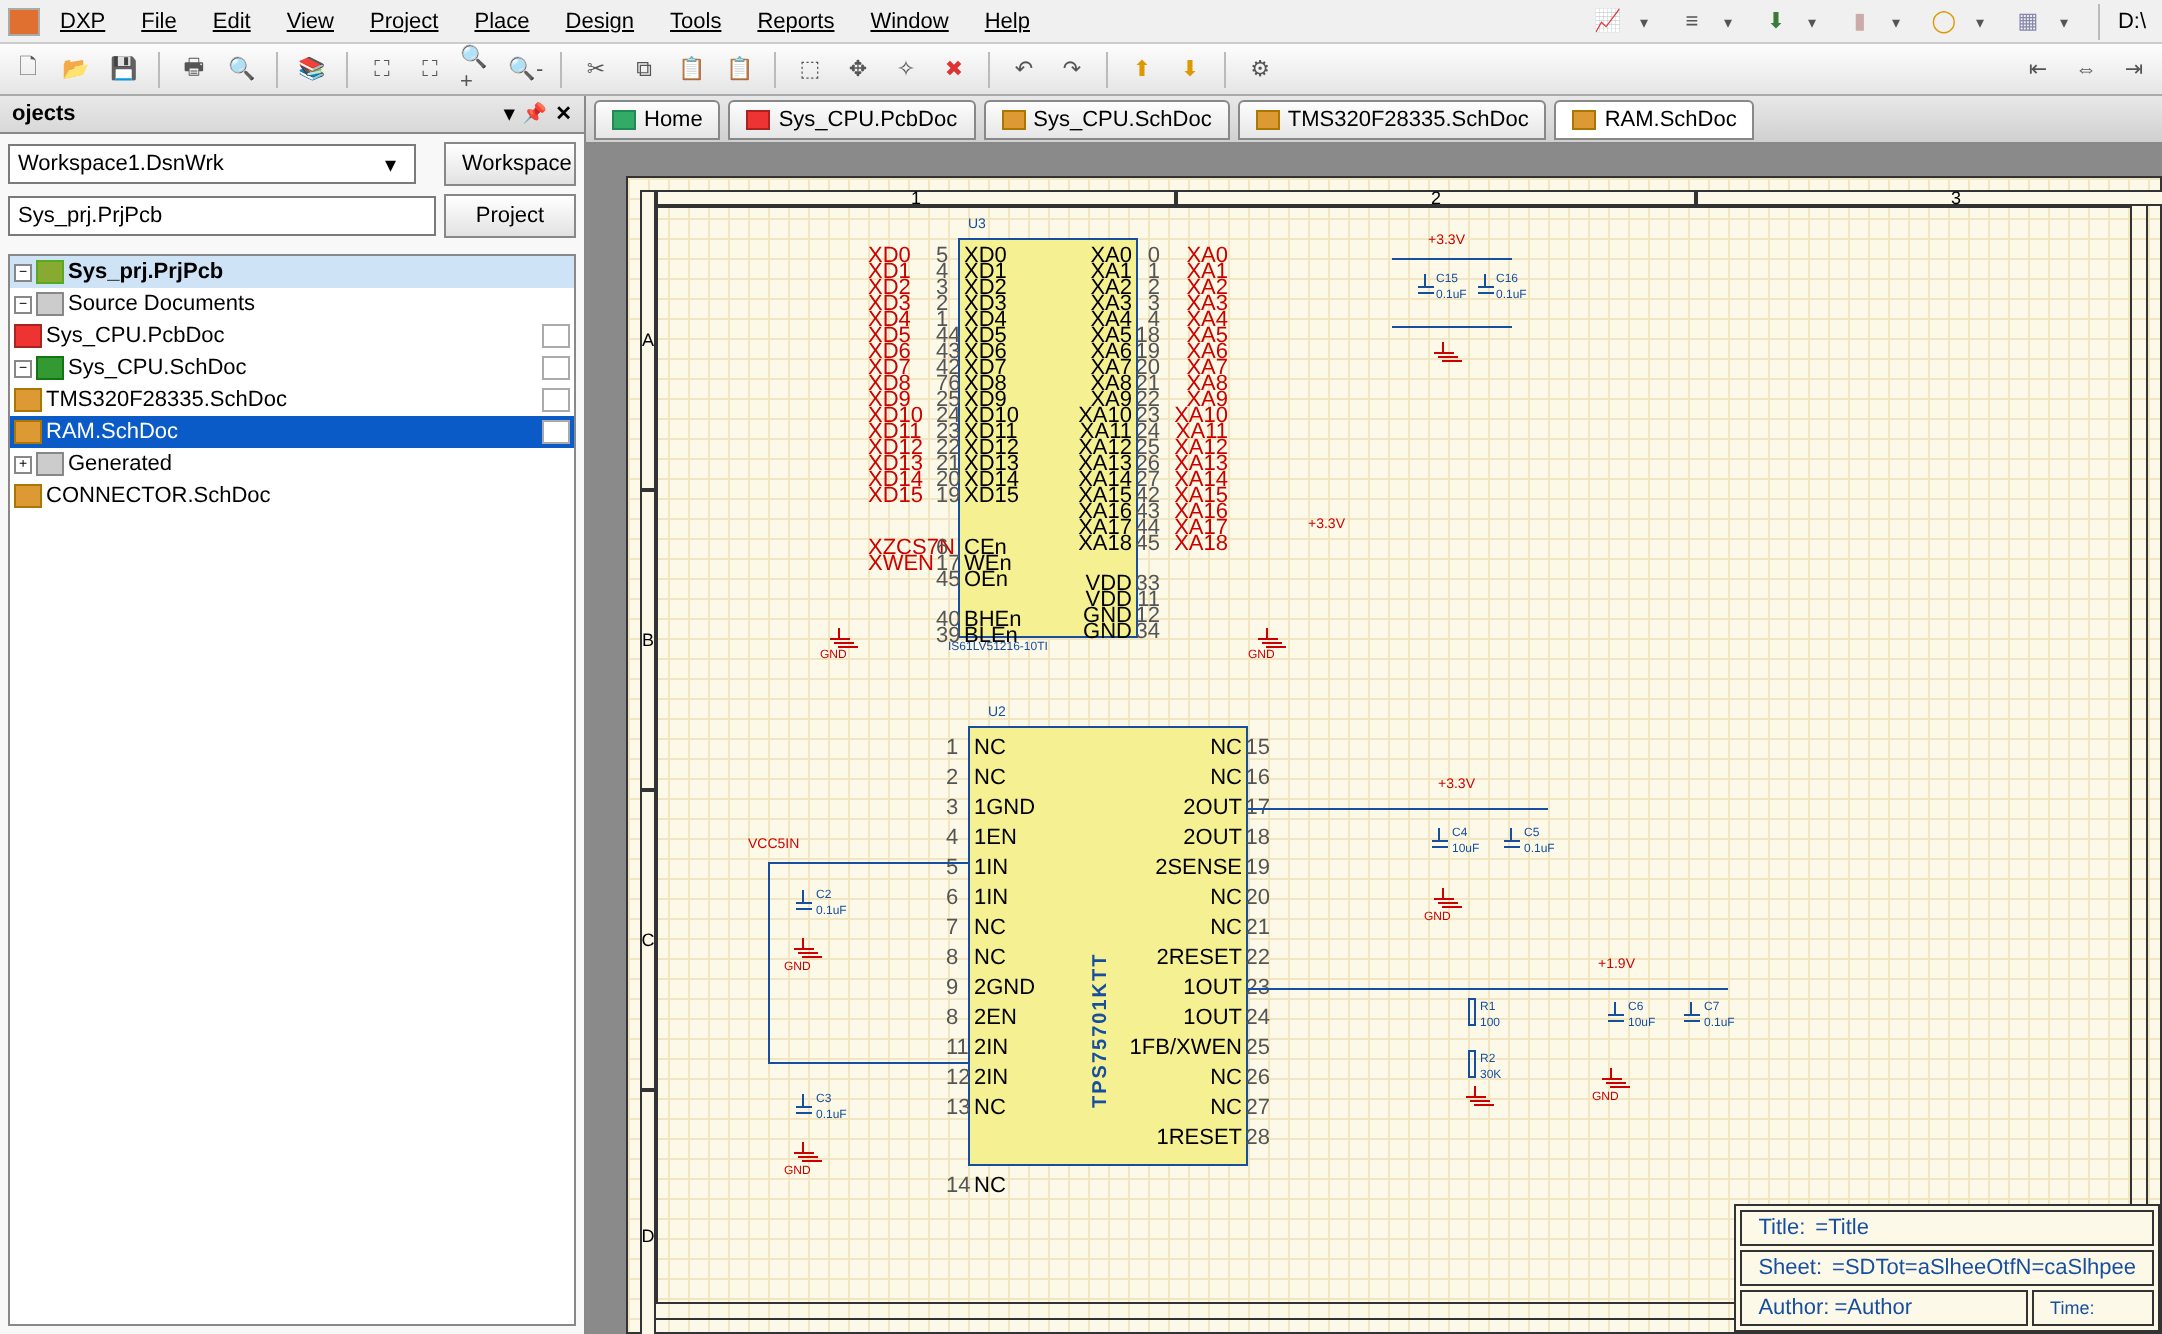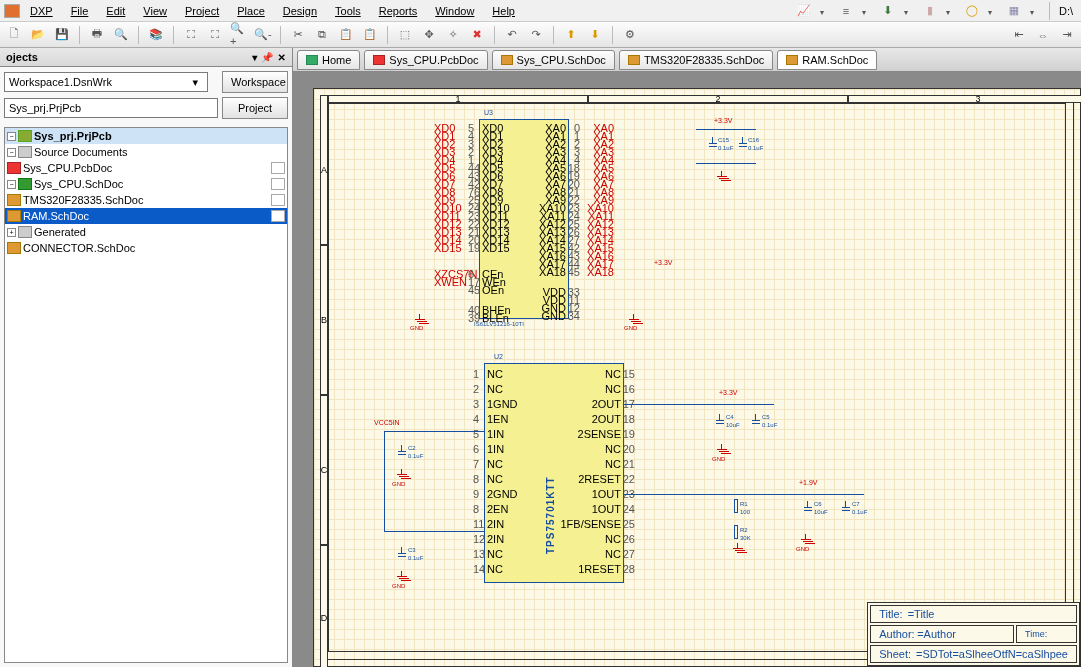--- a/index.html
+++ b/index.html
@@ -344,34 +344,34 @@
               <div style="height: 15px; font-size: 6px; position: relative;"><span style="position:absolute;left:-48px;color:#c00;"></span><span style="position:absolute;left:-14px;color:#555;">4</span><span>1EN</span></div>
               <div style="height: 15px; font-size: 6px; position: relative;"><span style="position:absolute;left:-48px;color:#c00;"></span><span style="position:absolute;left:-14px;color:#555;">5</span><span>1IN</span></div>
               <div style="height: 15px; font-size: 6px; position: relative;"><span style="position:absolute;left:-48px;color:#c00;"></span><span style="position:absolute;left:-14px;color:#555;">6</span><span>1IN</span></div>
               <div style="height: 15px; font-size: 6px; position: relative;"><span style="position:absolute;left:-48px;color:#c00;"></span><span style="position:absolute;left:-14px;color:#555;">7</span><span>NC</span></div>
               <div style="height: 15px; font-size: 6px; position: relative;"><span style="position:absolute;left:-48px;color:#c00;"></span><span style="position:absolute;left:-14px;color:#555;">8</span><span>NC</span></div>
               <div style="height: 15px; font-size: 6px; position: relative;"><span style="position:absolute;left:-48px;color:#c00;"></span><span style="position:absolute;left:-14px;color:#555;">9</span><span>2GND</span></div>
               <div style="height: 15px; font-size: 6px; position: relative;"><span style="position:absolute;left:-48px;color:#c00;"></span><span style="position:absolute;left:-14px;color:#555;">8</span><span>2EN</span></div>
               <div style="height: 15px; font-size: 6px; position: relative;"><span style="position:absolute;left:-48px;color:#c00;"></span><span style="position:absolute;left:-14px;color:#555;">11</span><span>2IN</span></div>
               <div style="height: 15px; font-size: 6px; position: relative;"><span style="position:absolute;left:-48px;color:#c00;"></span><span style="position:absolute;left:-14px;color:#555;">12</span><span>2IN</span></div>
               <div style="height: 15px; font-size: 6px; position: relative;"><span style="position:absolute;left:-48px;color:#c00;"></span><span style="position:absolute;left:-14px;color:#555;">13</span><span>NC</span></div>
-              <div style="height: 15px; font-size: 6px; position: relative;"><span style="position:absolute;left:-48px;color:#c00;"></span><span style="position:absolute;left:-14px;color:#555;">14</span><span>NC</span></div>
+              <div style="height: 15px; font-size: 6px; position: relative; margin-top: 24px;"><span style="position:absolute;left:-48px;color:#c00;"></span><span style="position:absolute;left:-14px;color:#555;">14</span><span>NC</span></div>
             </div>
           <div id="ic2-right" style="position:absolute; right:2px; top:4px; text-align:right;">
               <div style="height: 15px; font-size: 6px; position: relative; text-align: right;"><span>NC</span><span style="position:absolute;right:-14px;color:#555;">15</span><span style="position:absolute;right:-48px;color:#c00;"></span></div>
               <div style="height: 15px; font-size: 6px; position: relative; text-align: right;"><span>NC</span><span style="position:absolute;right:-14px;color:#555;">16</span><span style="position:absolute;right:-48px;color:#c00;"></span></div>
               <div style="height: 15px; font-size: 6px; position: relative; text-align: right;"><span>2OUT</span><span style="position:absolute;right:-14px;color:#555;">17</span><span style="position:absolute;right:-48px;color:#c00;"></span></div>
               <div style="height: 15px; font-size: 6px; position: relative; text-align: right;"><span>2OUT</span><span style="position:absolute;right:-14px;color:#555;">18</span><span style="position:absolute;right:-48px;color:#c00;"></span></div>
               <div style="height: 15px; font-size: 6px; position: relative; text-align: right;"><span>2SENSE</span><span style="position:absolute;right:-14px;color:#555;">19</span><span style="position:absolute;right:-48px;color:#c00;"></span></div>
               <div style="height: 15px; font-size: 6px; position: relative; text-align: right;"><span>NC</span><span style="position:absolute;right:-14px;color:#555;">20</span><span style="position:absolute;right:-48px;color:#c00;"></span></div>
               <div style="height: 15px; font-size: 6px; position: relative; text-align: right;"><span>NC</span><span style="position:absolute;right:-14px;color:#555;">21</span><span style="position:absolute;right:-48px;color:#c00;"></span></div>
               <div style="height: 15px; font-size: 6px; position: relative; text-align: right;"><span>2RESET</span><span style="position:absolute;right:-14px;color:#555;">22</span><span style="position:absolute;right:-48px;color:#c00;"></span></div>
               <div style="height: 15px; font-size: 6px; position: relative; text-align: right;"><span>1OUT</span><span style="position:absolute;right:-14px;color:#555;">23</span><span style="position:absolute;right:-48px;color:#c00;"></span></div>
               <div style="height: 15px; font-size: 6px; position: relative; text-align: right;"><span>1OUT</span><span style="position:absolute;right:-14px;color:#555;">24</span><span style="position:absolute;right:-48px;color:#c00;"></span></div>
-              <div style="height: 15px; font-size: 6px; position: relative; text-align: right;"><span>1FB/SENSE</span><span style="position:absolute;right:-14px;color:#555;">25</span><span style="position:absolute;right:-48px;color:#c00;"></span></div>
+              <div style="height: 15px; font-size: 6px; position: relative; text-align: right;"><span>1FB/XWEN</span><span style="position:absolute;right:-14px;color:#555;">25</span><span style="position:absolute;right:-48px;color:#c00;"></span></div>
               <div style="height: 15px; font-size: 6px; position: relative; text-align: right;"><span>NC</span><span style="position:absolute;right:-14px;color:#555;">26</span><span style="position:absolute;right:-48px;color:#c00;"></span></div>
               <div style="height: 15px; font-size: 6px; position: relative; text-align: right;"><span>NC</span><span style="position:absolute;right:-14px;color:#555;">27</span><span style="position:absolute;right:-48px;color:#c00;"></span></div>
               <div style="height: 15px; font-size: 6px; position: relative; text-align: right;"><span>1RESET</span><span style="position:absolute;right:-14px;color:#555;">28</span><span style="position:absolute;right:-48px;color:#c00;"></span></div>
             </div>
         </div>
 
         <div class="pwr" style="left:60px; top:330px;">VCC5IN</div>
         <div class="wire h" style="left:70px; top:342px; width:100px;"></div>
         <div class="wire v" style="left:70px; top:342px; height:100px;"></div>
         <div class="wire h" style="left:70px; top:442px; width:100px;"></div>
@@ -415,24 +415,24 @@
         <div class="caplabel" style="left:426px; top:446px; color:#174fa0;">30K</div>
         <div style="position:absolute; left:420px; top:436px; width:4px; height:14px; border:1px solid #174fa0;"></div>
         <div class="gnd" style="left:418px; top:454px;"></div>
 
         <table class="titleblock" style="right:0; bottom:0;">
           <tbody>
               <tr>
                 <td colspan="2"><span>Title:</span>&nbsp;&nbsp;<span>=Title</span></td>
               </tr>
           <tr>
+                <td colspan="2"><span>Sheet:</span>&nbsp;&nbsp;<span>=SDTot=aSlheeOtfN=caSlhpee</span></td>
+              </tr>
+          <tr>
                 <td><span>Author:</span>&nbsp;<span>=Author</span></td>
                 <td>Time:</td>
               </tr>
-          <tr>
-                <td colspan="2"><span>Sheet:</span>&nbsp;&nbsp;<span>=SDTot=aSlheeOtfN=caSlhpee</span></td>
-              </tr>
         </tbody>
           </table>
       </div>
     </div>
   </div>
 </div>
 
 </body></html>

